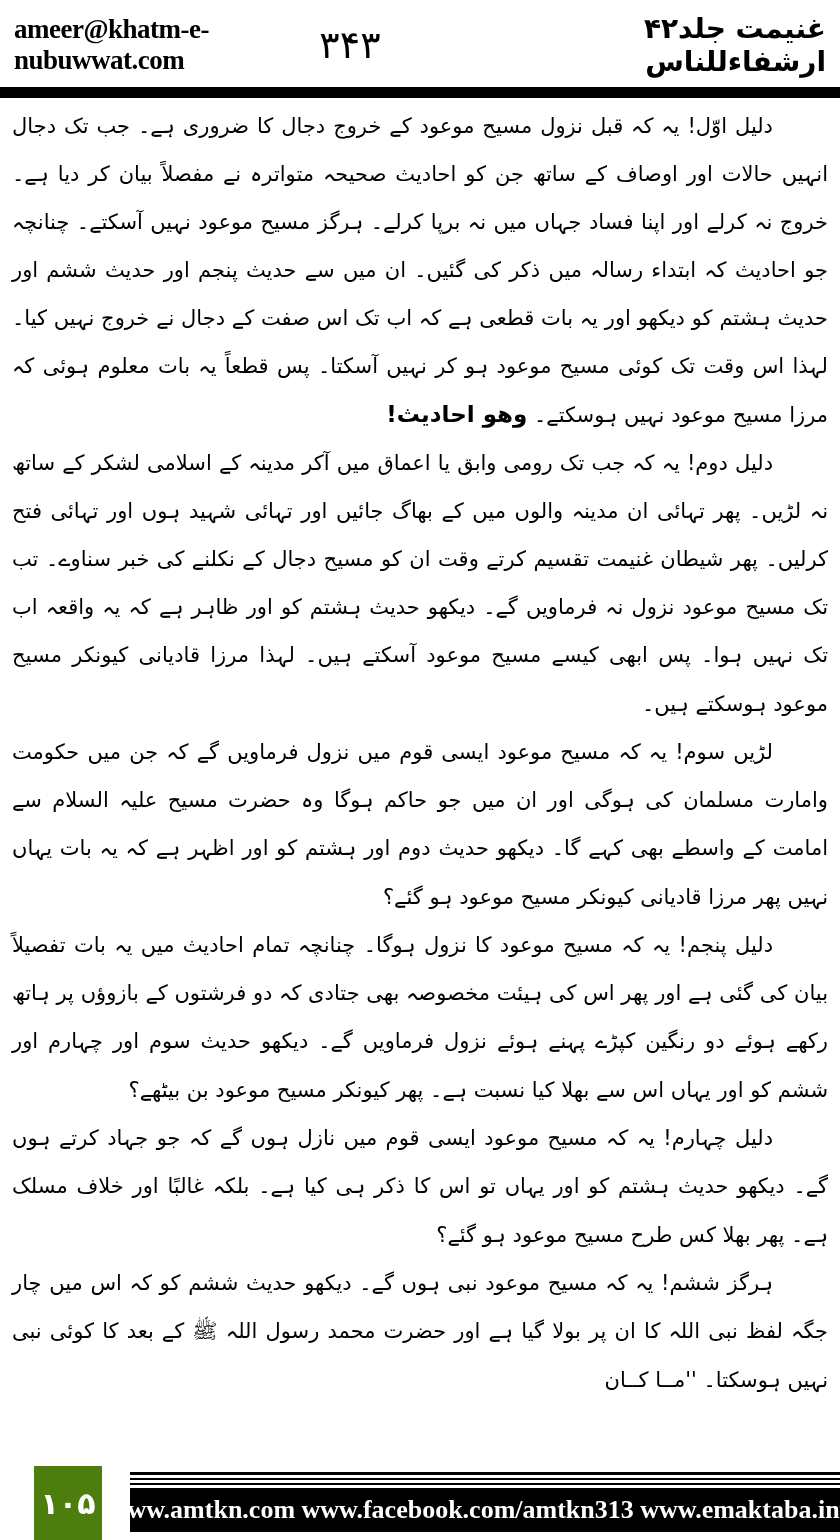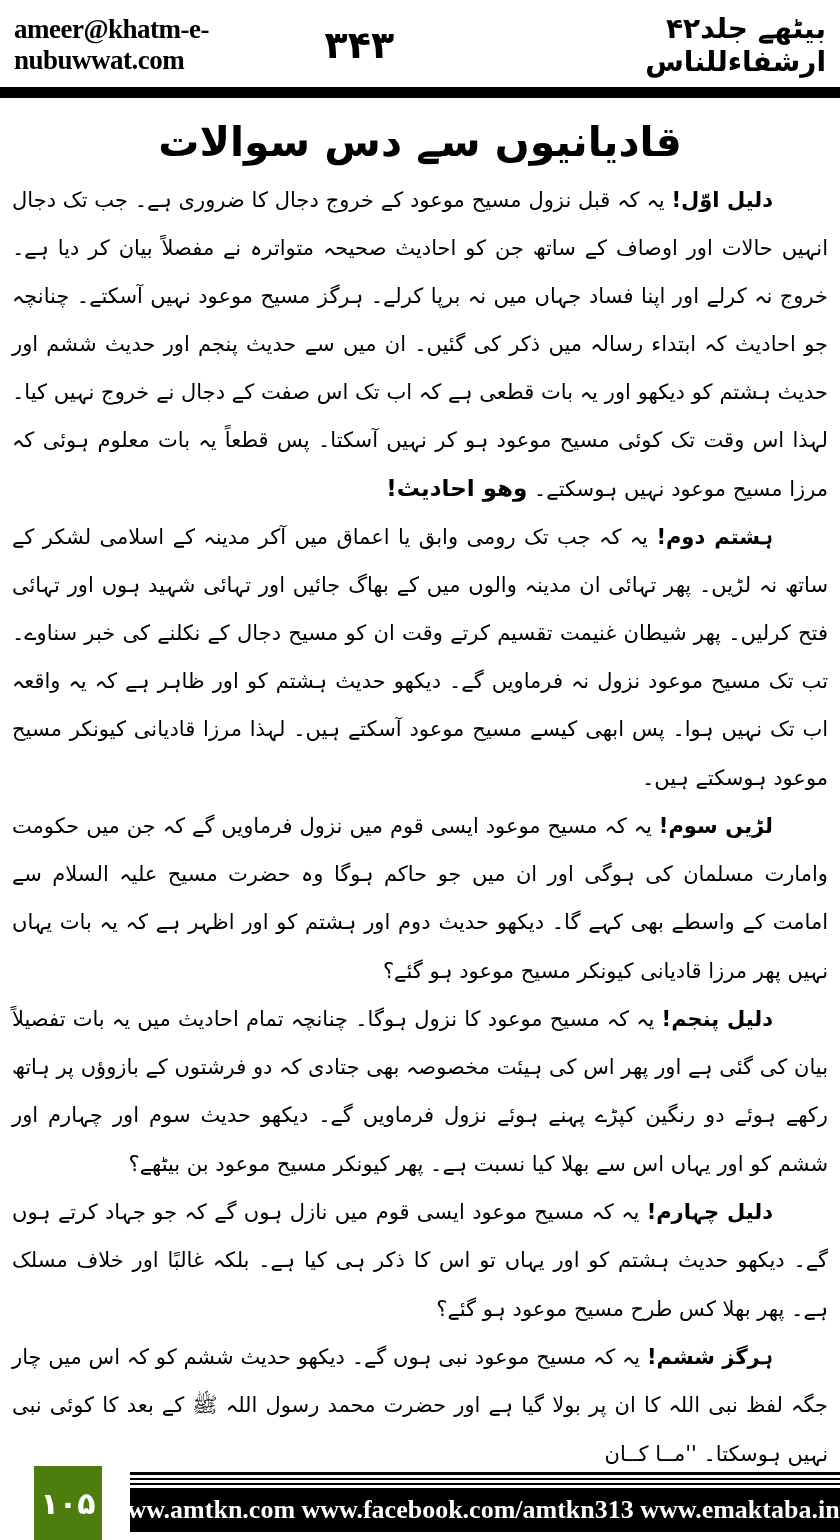--- a/index.html
+++ b/index.html
@@ -20,21 +20,21 @@
     padding:12px 14px 0 14px;
   }
   .email{
     font-family:"Liberation Serif",serif;
     font-weight:bold;
     font-size:27px;
     letter-spacing:-0.5px;
   }
   .pagenum-top{
     font-size:38px;
-    font-weight:bold;
+    font-weight:normal;
     direction:rtl;
     margin-right:130px;
   }
   .book-title{
     direction:rtl;
     font-size:28px;
     font-weight:bold;
     padding-left:4px;
   }
   .thick-rule{
@@ -55,21 +55,21 @@
     direction:rtl;
     text-align:justify;
     padding:4px 12px 0 12px;
     font-size:21px;
     line-height:48px;
   }
   .para{
     margin:0;
     text-indent:55px;
   }
-  .para .lead{font-weight:bold;}
+  .para .lead{font-weight:normal;}
   .para .emph{
     font-weight:bold;
     font-size:23px;
   }
   
   .footer{
     position:absolute;
     left:0;right:0;bottom:0;
     height:76px;
   }
@@ -110,37 +110,36 @@
   }
 </style>
 </head>
 <body>
 
 <div class="page">
 
   <div class="header">
     <span class="email">ameer@khatm-e-nubuwwat.com</span>
     <span class="pagenum-top">۳۴۳</span>
-    <span class="book-title">بیٹھے جلد۴۲ ارشفاءللناس</span>
+    <span class="book-title">غنیمت جلد۴۲ ارشفاءللناس</span>
   </div>
 
   <div class="thick-rule"></div>
 
-  <h1 class="doc-title">قادیانیوں سے دس سوالات</h1>
 
   <div class="body">
 
     <p class="para">
       <b class="lead">دلیل اوّل!</b>
       <span>یہ کہ قبل نزول مسیح موعود کے خروج دجال کا ضروری ہے۔ جب تک دجال انہیں حالات اور اوصاف کے ساتھ جن کو احادیث صحیحہ متواترہ نے مفصلاً بیان کر دیا ہے۔ خروج نہ کرلے اور اپنا فساد جہاں میں نہ برپا کرلے۔ ہرگز مسیح موعود نہیں آسکتے۔ چنانچہ جو احادیث کہ ابتداء رسالہ میں ذکر کی گئیں۔ ان میں سے حدیث پنجم اور حدیث ششم اور حدیث ہشتم کو دیکھو اور یہ بات قطعی ہے کہ اب تک اس صفت کے دجال نے خروج نہیں کیا۔ لہذا اس وقت تک کوئی مسیح موعود ہو کر نہیں آسکتا۔ پس قطعاً یہ بات معلوم ہوئی کہ مرزا مسیح موعود نہیں ہوسکتے۔</span>
       <b class="emph">وھو احادیث!</b>
     </p>
 
     <p class="para">
-      <b class="lead">ہشتم دوم!</b>
+      <b class="lead">دلیل دوم!</b>
       <span>یہ کہ جب تک رومی وابق یا اعماق میں آکر مدینہ کے اسلامی لشکر کے ساتھ نہ لڑیں۔ پھر تہائی ان مدینہ والوں میں کے بھاگ جائیں اور تہائی شہید ہوں اور تہائی فتح کرلیں۔ پھر شیطان غنیمت تقسیم کرتے وقت ان کو مسیح دجال کے نکلنے کی خبر سناوے۔ تب تک مسیح موعود نزول نہ فرماویں گے۔ دیکھو حدیث ہشتم کو اور ظاہر ہے کہ یہ واقعہ اب تک نہیں ہوا۔ پس ابھی کیسے مسیح موعود آسکتے ہیں۔ لہذا مرزا قادیانی کیونکر مسیح موعود ہوسکتے ہیں۔</span>
       <b class="emph"></b>
     </p>
 
     <p class="para">
       <b class="lead">لڑیں سوم!</b>
       <span>یہ کہ مسیح موعود ایسی قوم میں نزول فرماویں گے کہ جن میں حکومت وامارت مسلمان کی ہوگی اور ان میں جو حاکم ہوگا وہ حضرت مسیح علیہ السلام سے امامت کے واسطے بھی کہے گا۔ دیکھو حدیث دوم اور ہشتم کو اور اظہر ہے کہ یہ بات یہاں نہیں پھر مرزا قادیانی کیونکر مسیح موعود ہو گئے؟</span>
       <b class="emph"></b>
     </p>
 

